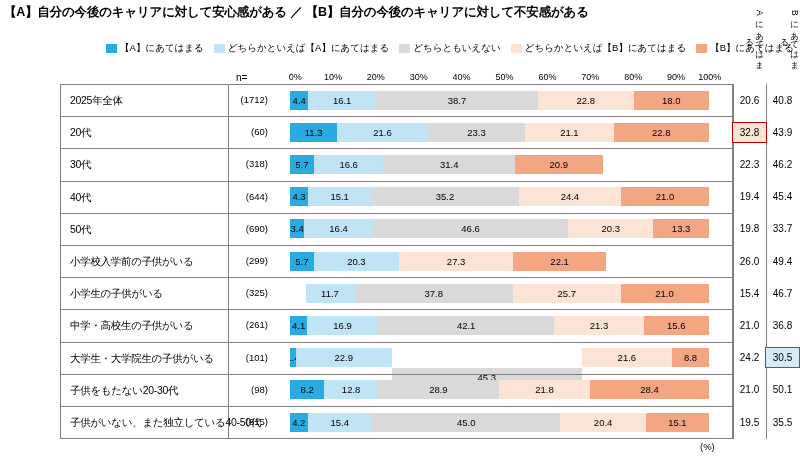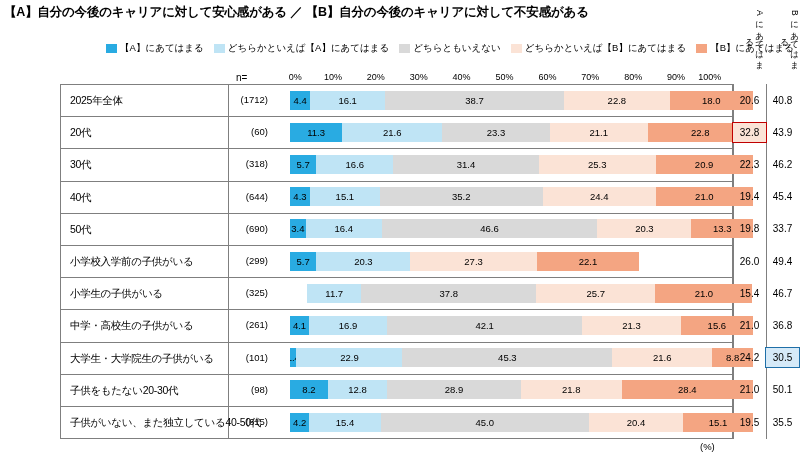--- a/index.html
+++ b/index.html
@@ -83,21 +83,21 @@
     font-size: 9.5px;
     height: 18px;
     line-height: 18px;
     color: #000;
   }
 
   
   .bar {
     position: absolute;
     left: 290px;
-    width: 463px;
+    width: 419px;
     height: 19px;
     display: flex;
   }
   .seg {
     height: 100%;
     display: flex;
     align-items: center;
     justify-content: center;
     font-size: 9.5px;
     color: #000;
@@ -234,21 +234,20 @@
     </div>
     <div class="valA hl" style="top: 122.7px;">32.8</div>
     <div class="valB" style="top: 122.7px;">43.9</div>
     <div class="row-sep" style="top: 148.4px;"></div>
     <div class="cat-label" style="top: 155.4px;">30代</div>
     <div class="n-label" style="top: 155.4px;">(318)</div>
     <div class="bar" style="top: 154.9px;">
       <div class="seg s0" style="width: 5.7%;">5.7</div>
       <div class="seg s1" style="width: 16.6%;">16.6</div>
       <div class="seg s2" style="width: 31.4%;">31.4</div>
-      <div class="seg s3" style="width: 25.3%;">25.3</div>
       <div class="seg s4" style="width: 20.9%;">20.9</div>
     </div>
     <div class="valA" style="top: 154.9px;">22.3</div>
     <div class="valB" style="top: 154.9px;">46.2</div>
     <div class="row-sep" style="top: 180.6px;"></div>
     <div class="cat-label" style="top: 187.6px;">40代</div>
     <div class="n-label" style="top: 187.6px;">(644)</div>
     <div class="bar" style="top: 187.1px;">
       <div class="seg s0" style="width: 4.3%;">4.3</div>
       <div class="seg s1" style="width: 15.1%;">15.1</div>
@@ -304,21 +303,21 @@
       <div class="seg s4" style="width: 15.6%;">15.6</div>
     </div>
     <div class="valA" style="top: 315.9px;">21.0</div>
     <div class="valB" style="top: 315.9px;">36.8</div>
     <div class="row-sep" style="top: 341.6px;"></div>
     <div class="cat-label" style="top: 348.6px;">大学生・大学院生の子供がいる</div>
     <div class="n-label" style="top: 348.6px;">(101)</div>
     <div class="bar" style="top: 348.1px;">
       <div class="seg s0" style="width: 1.4%;">1.4</div>
       <div class="seg s1" style="width: 22.9%;">22.9</div>
-      <div class="seg s2" style="width: 45.3%;">45.3</div>
+      <div class="seg s2" style="width: 45.3%; margin-top: 20px;">45.3</div>
       <div class="seg s3" style="width: 21.6%;">21.6</div>
       <div class="seg s4" style="width: 8.8%;">8.8</div>
     </div>
     <div class="valA" style="top: 348.1px;">24.2</div>
     <div class="valB hlb" style="top: 348.1px;">30.5</div>
     <div class="row-sep" style="top: 373.8px;"></div>
     <div class="cat-label" style="top: 380.8px;">子供をもたない20-30代</div>
     <div class="n-label" style="top: 380.8px;">(98)</div>
     <div class="bar" style="top: 380.3px;">
       <div class="seg s0" style="width: 8.2%;">8.2</div>

